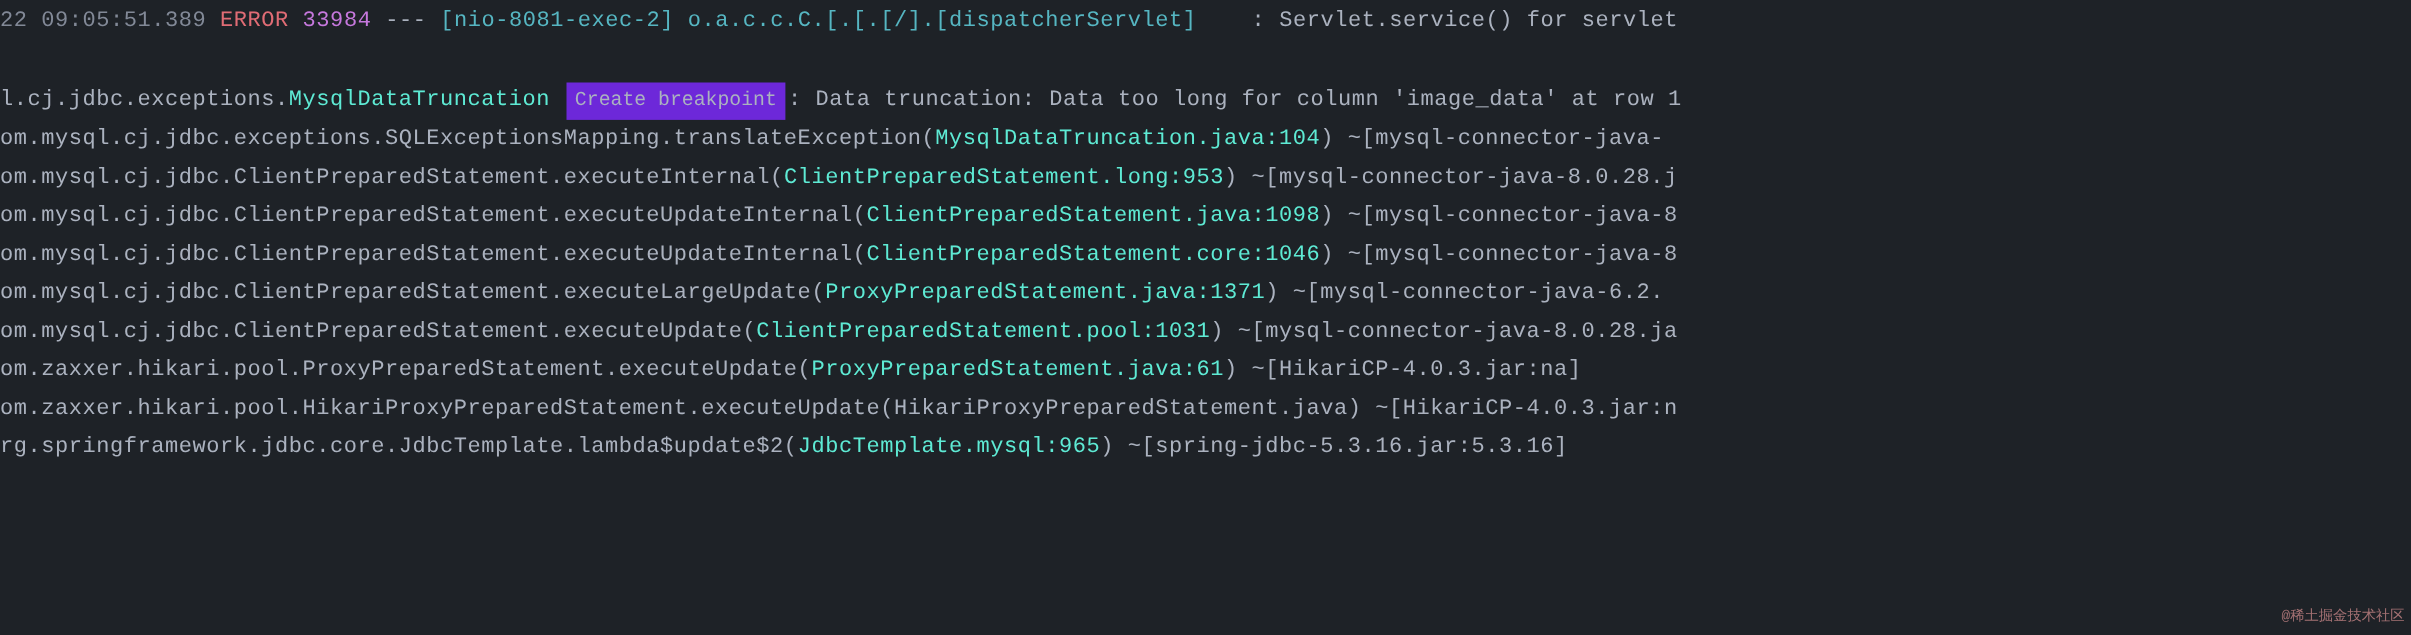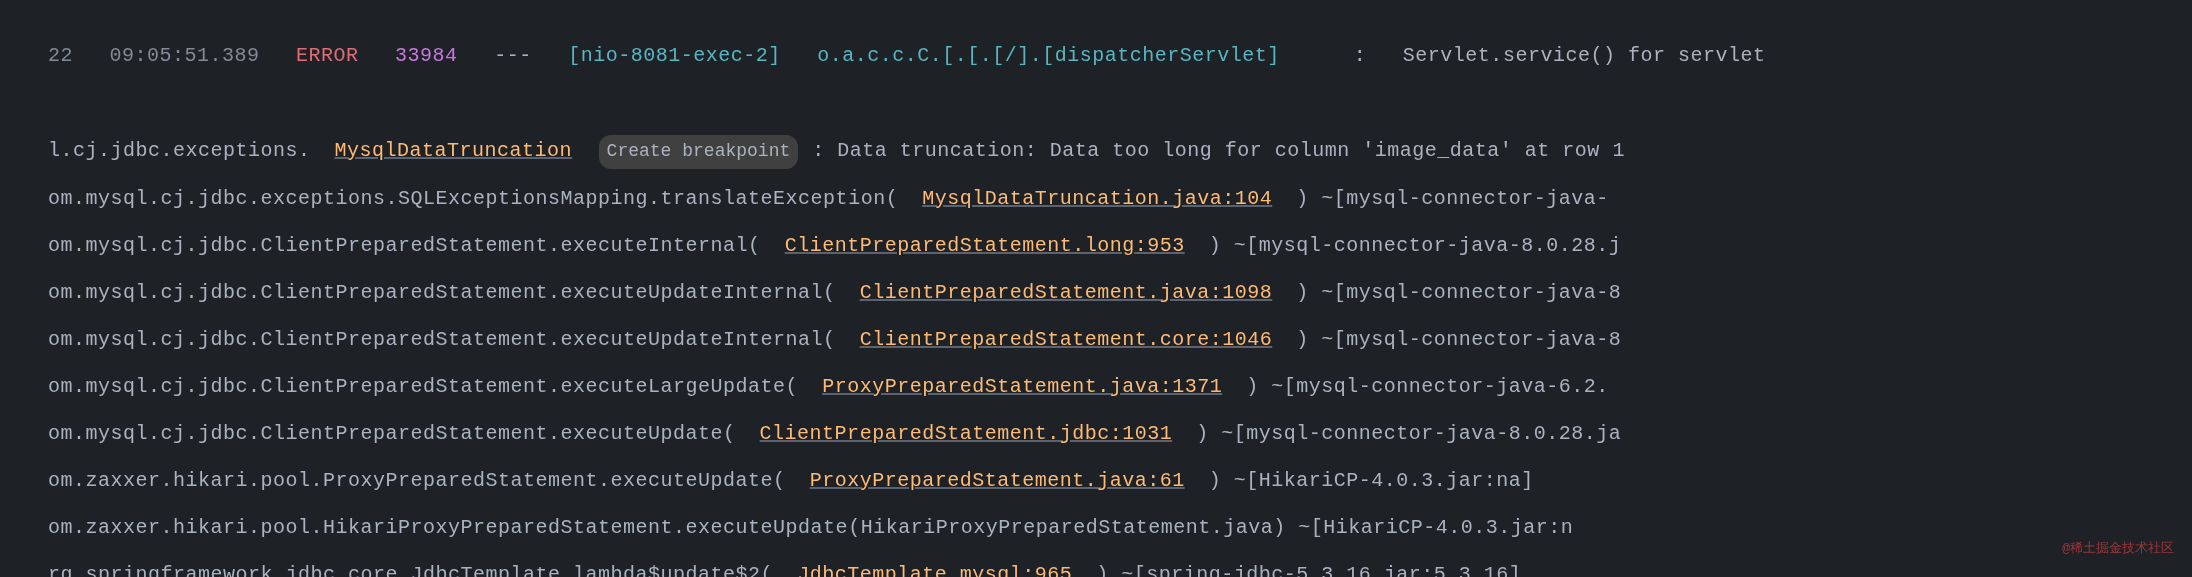--- a/index.html
+++ b/index.html
@@ -1,16 +1,16 @@
 <!DOCTYPE html>
 <html><head>
   <meta charset="utf-8">
   <style>
     * {
-      margin: 12px;
+      margin: 0;
       padding: 0;
       box-sizing: border-box;
     }
     body {
       background-color: #1e2227;
       font-family: 'Consolas', 'Monaco', 'Courier New', monospace;
       font-size: 20px;
       line-height: 1.75;
       color: #abb2bf;
       overflow: hidden;
@@ -34,42 +34,41 @@
     .thread-info {
       color: #56b6c2;
     }
     .logger {
       color: #56b6c2;
     }
     .message {
       color: #abb2bf;
     }
     .link {
-      color: #fdba74;
-      text-decoration: underline;
+      color: #5eead4;
       text-decoration-color: #5c6370;
       cursor: pointer;
     }
     .breakpoint-btn {
-      background-color: #404040;
+      background-color: #6d28d9;
       color: #abb2bf;
       padding: 1px 8px;
-      border-radius: 12px;
+      border-radius: 0;
       font-size: 18px;
       cursor: pointer;
       display: inline-block;
       margin: 0 2px;
       letter-spacing: 0;
     }
     .watermark {
       position: fixed;
       bottom: 4px;
       right: 6px;
       font-size: 13px;
-      color: #ef4444;
+      color: #fca5a5;
       opacity: 0.6;
       letter-spacing: 0;
     }
     .spacer {
       height: 36px;
     }
   </style>
 </head>
 <body>
 
@@ -82,21 +81,21 @@
 <div class="log-line"><span class="message">om.mysql.cj.jdbc.exceptions.SQLExceptionsMapping.translateException(</span><span class="link">MysqlDataTruncation.java:104</span><span class="message">) ~[mysql-connector-java-</span></div>
 
 <div class="log-line"><span class="message">om.mysql.cj.jdbc.ClientPreparedStatement.executeInternal(</span><span class="link">ClientPreparedStatement.long:953</span><span class="message">) ~[mysql-connector-java-8.0.28.j</span></div>
 
 <div class="log-line"><span class="message">om.mysql.cj.jdbc.ClientPreparedStatement.executeUpdateInternal(</span><span class="link">ClientPreparedStatement.java:1098</span><span class="message">) ~[mysql-connector-java-8</span></div>
 
 <div class="log-line"><span class="message">om.mysql.cj.jdbc.ClientPreparedStatement.executeUpdateInternal(</span><span class="link">ClientPreparedStatement.core:1046</span><span class="message">) ~[mysql-connector-java-8</span></div>
 
 <div class="log-line"><span class="message">om.mysql.cj.jdbc.ClientPreparedStatement.executeLargeUpdate(</span><span class="link">ProxyPreparedStatement.java:1371</span><span class="message">) ~[mysql-connector-java-6.2.</span></div>
 
-<div class="log-line"><span class="message">om.mysql.cj.jdbc.ClientPreparedStatement.executeUpdate(</span><span class="link">ClientPreparedStatement.jdbc:1031</span><span class="message">) ~[mysql-connector-java-8.0.28.ja</span></div>
+<div class="log-line"><span class="message">om.mysql.cj.jdbc.ClientPreparedStatement.executeUpdate(</span><span class="link">ClientPreparedStatement.pool:1031</span><span class="message">) ~[mysql-connector-java-8.0.28.ja</span></div>
 
 <div class="log-line"><span class="message">om.zaxxer.hikari.pool.ProxyPreparedStatement.executeUpdate(</span><span class="link">ProxyPreparedStatement.java:61</span><span class="message">) ~[HikariCP-4.0.3.jar:na]</span></div>
 
 <div class="log-line"><span class="message">om.zaxxer.hikari.pool.HikariProxyPreparedStatement.executeUpdate(HikariProxyPreparedStatement.java) ~[HikariCP-4.0.3.jar:n</span></div>
 
 <div class="log-line"><span class="message">rg.springframework.jdbc.core.JdbcTemplate.lambda$update$2(</span><span class="link">JdbcTemplate.mysql:965</span><span class="message">) ~[spring-jdbc-5.3.16.jar:5.3.16]</span></div>
 
 <div class="watermark">@稀土掘金技术社区</div>
 
 </body></html>

